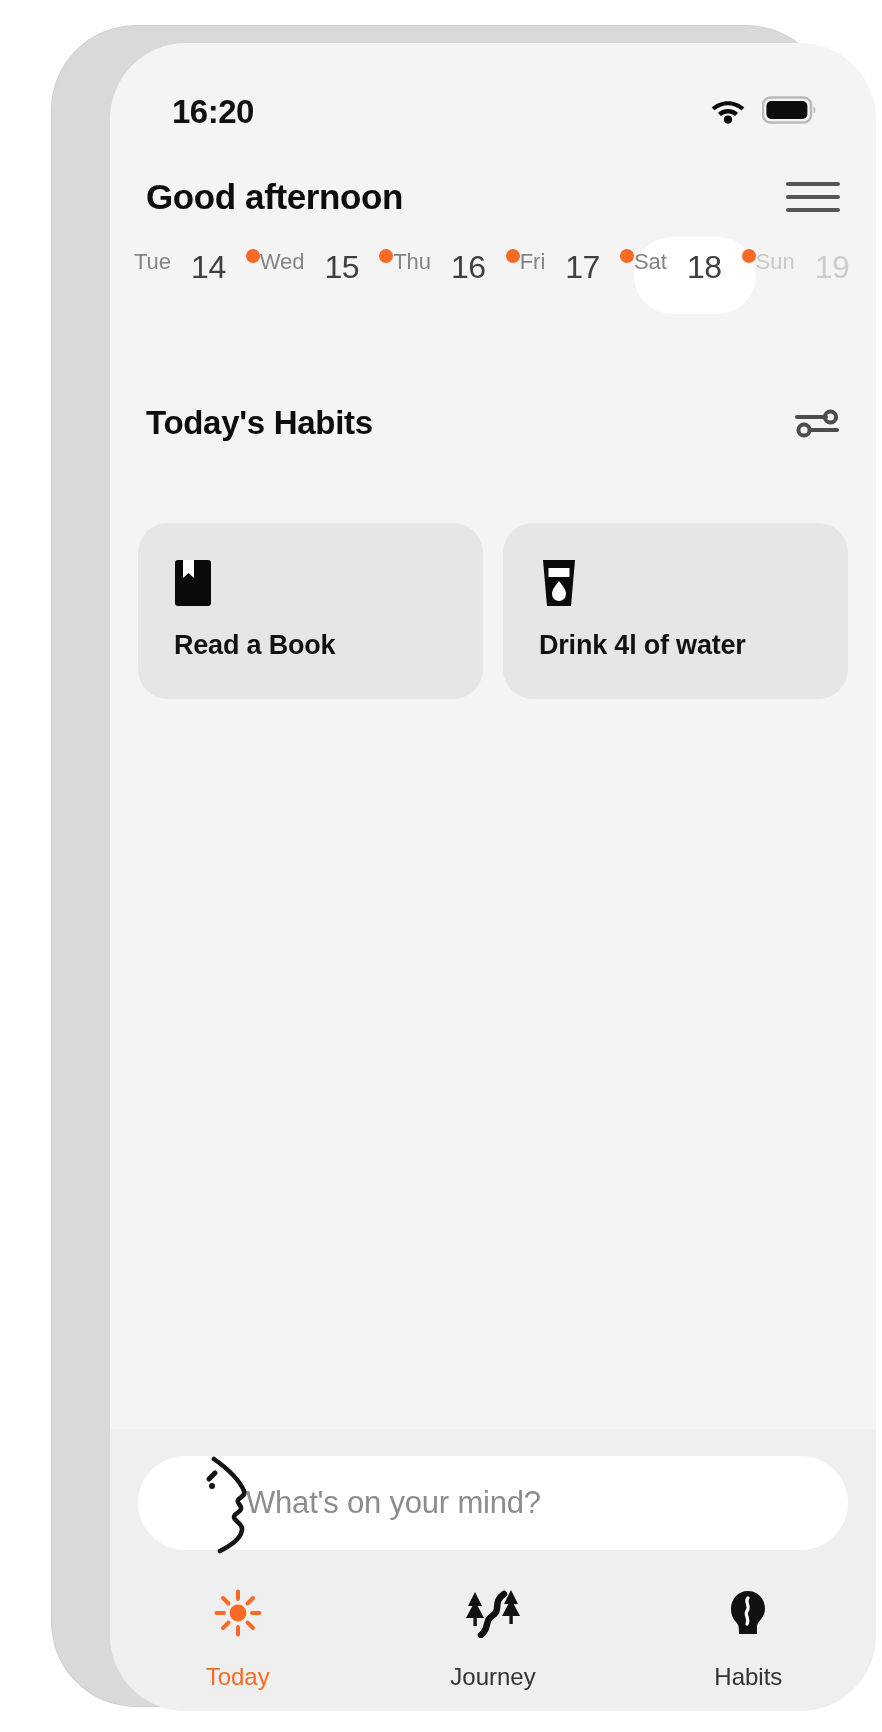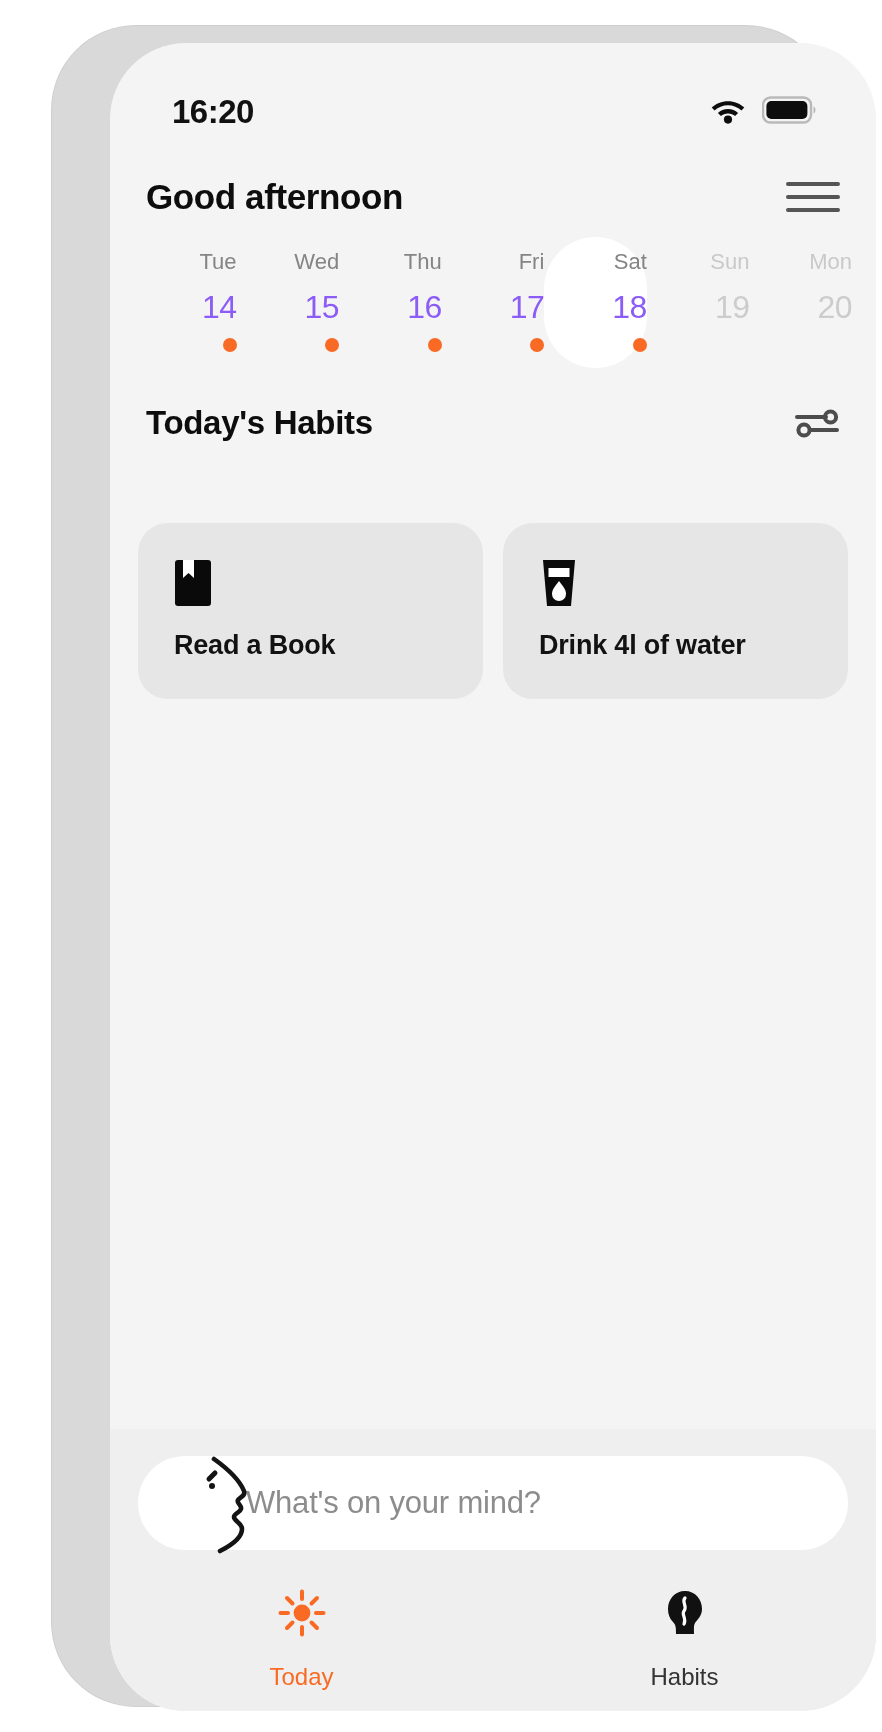--- a/index.html
+++ b/index.html
@@ -93,40 +93,40 @@
   #day-strip {
     display: flex;
     padding: 18px 24px 0 24px;
     flex: 0 0 auto;
     height: 152px;
     align-items: flex-start;
   }
   .day-cell {
     flex: 1 1 0;
     display: flex;
-    flex-direction: column;
-    align-items: flex-end;
+    align-items: flex-start;
     padding-top: 12px;
     padding-bottom: 16px;
     border-radius: 52px;
     cursor: pointer;
     position: relative;
+    gap: 20px;
   }
   .day-cell.selected {
     background: #ffffff;
   }
   .day-name {
     font-size: 22px;
     color: #848484;
     margin-bottom: 14px;
   }
   .day-cell.dim .day-name { color: #c9c9c9; }
   .day-num {
     font-size: 32px;
-    color: #8b5cf6;
+    color: #404040;
     margin-bottom: 12px;
     letter-spacing: -0.5px;
   }
   .day-cell.dim .day-num { color: #cccccc; }
   .day-dot {
     width: 14px;
     height: 14px;
     border-radius: 50%;
     background: #f96a24;
   }
@@ -427,20 +427,34 @@
                 <line x1="10" y1="10" x2="15.5" y2="15.5"></line>
                 <line x1="34.5" y1="34.5" x2="40" y2="40"></line>
                 <line x1="40" y1="10" x2="34.5" y2="15.5"></line>
                 <line x1="15.5" y1="34.5" x2="10" y2="40"></line>
               </g>
             </svg>
           </div>
           <div class="tab-label">Today</div>
         </div>
 
+        <div class="tab-item">
+          <div class="tab-icon">
+            <svg width="62" height="50" viewBox="0 0 62 50">
+              <path d="M13 4 L20 18 H6 Z" fill="#111111"></path>
+              <path d="M13 13 L22 30 H4 Z" fill="#111111"></path>
+              <rect x="11.4" y="29" width="3.4" height="9" fill="#111111"></rect>
+              <path d="M49 2 L56 16 H42 Z" fill="#111111"></path>
+              <path d="M49 11 L58 28 H40 Z" fill="#111111"></path>
+              <rect x="47.4" y="27" width="3.4" height="9" fill="#111111"></rect>
+              <path d="M42 6 C30 14 40 22 30 28 C22 33 28 40 19 47" stroke="#111111" stroke-width="6.5" fill="none" stroke-linecap="round"></path>
+            </svg>
+          </div>
+          <div class="tab-label">Journey</div>
+        </div>
 
         <div class="tab-item">
           <div class="tab-icon">
             <svg width="44" height="50" viewBox="0 0 44 50">
               <path d="M22 3 C32 3 39 11 39 21 C39 28 34 32 32 35 C30.5 37.5 31 41 31 46 H13 C13 40 13 37 10 34 C6.5 30.5 5 26 5 21 C5 11 12 3 22 3 Z" fill="#111111"></path>
               <path d="M22 10 C18 14 25 18 21 23 C18 27 24 30 21 36" stroke="#ffffff" stroke-width="3.2" fill="none" stroke-linecap="round"></path>
             </svg>
           </div>
           <div class="tab-label">Habits</div>
         </div>

